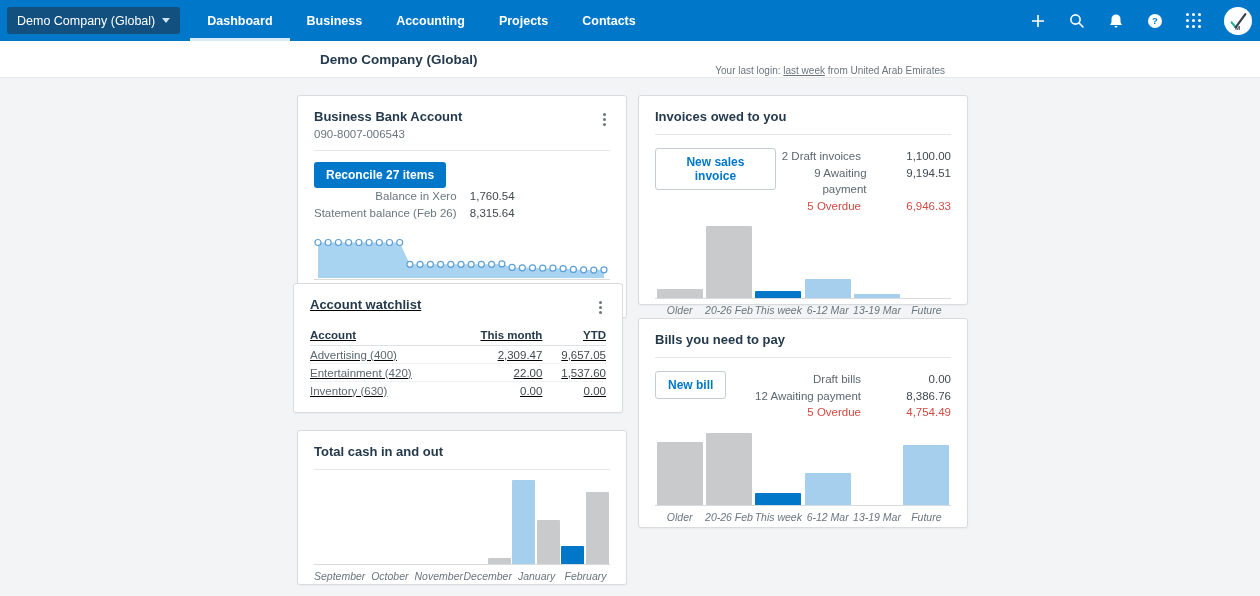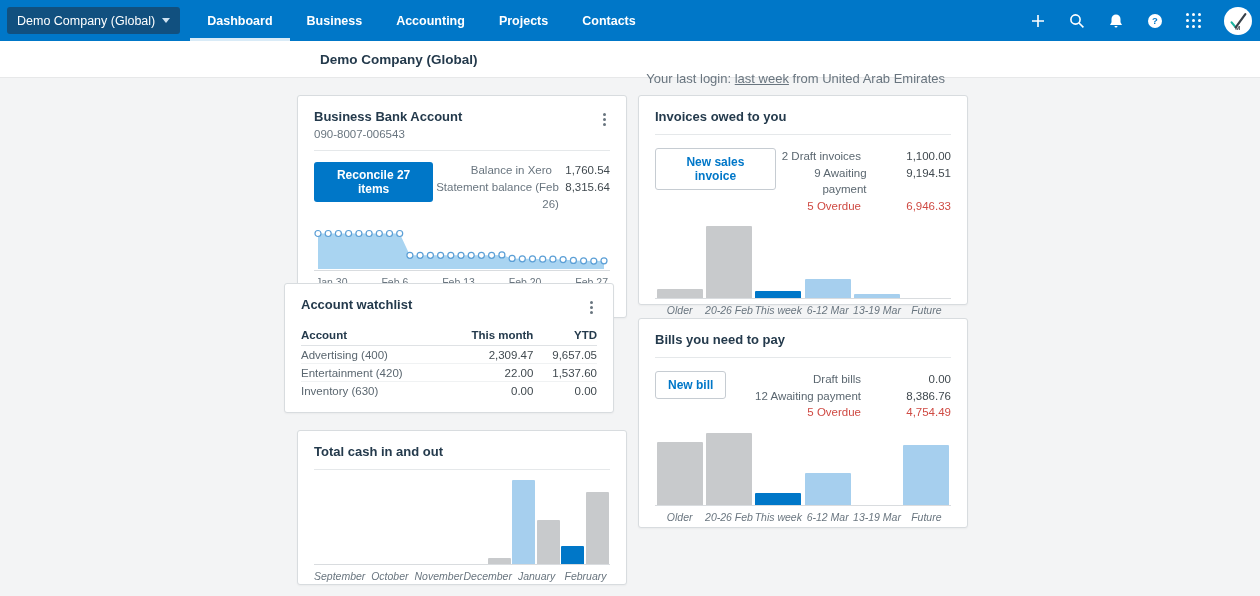--- a/index.html
+++ b/index.html
@@ -17,46 +17,46 @@
   .nav-right { position:absolute; right:8px; top:0; height:41px; display:flex; align-items:center; gap:21px; }
   .nav-ico { width:18px; height:18px; display:flex; align-items:center; justify-content:center; cursor:pointer; }
   .nav-ico svg { display:block; }
   .grid-dots { display:grid; grid-template-columns:repeat(3,4px); grid-template-rows:repeat(3,4px); gap:2px; }
   .grid-dots i { width:3px; height:3px; background:#fff; border-radius:50%; }
   .avatar { width:28px; height:28px; border-radius:50%; background:#fff; display:flex; align-items:center; justify-content:center; cursor:pointer; }
 
   
   .band { position:absolute; top:41px; left:0; width:1260px; height:37px; background:#fff; border-bottom:1px solid #e7e8e9; }
   .page-title { position:absolute; left:320px; top:11px; font-size:13.5px; font-weight:bold; color:#243a4c; }
-  .last-login { position:absolute; right:315px; top:30px; font-size:13px; color:#69757f; }
+  .last-login { position:absolute; right:315px; top:24px; font-size:10px; color:#69757f; }
   .last-login a { color:#69757f; text-decoration:underline; cursor:pointer; }
 
   
   .card { position:absolute; width:330px; background:#fff; border:1px solid #d8dcdf; border-radius:3px;
     box-shadow:0 1px 2px rgba(0,0,0,.04); padding:13px 16px; }
   .card-head { display:flex; justify-content:space-between; align-items:flex-start; }
   .card-title { font-size:13px; font-weight:bold; color:#243a4c; }
   .kebab { padding:2px 4px; cursor:pointer; }
   .kebab i { display:block; width:3px; height:3px; border-radius:50%; background:#69757f; margin:2px 0; }
   .divider { border:none; border-top:1px solid #e5e8ea; margin:10px 0 0 0; }
 
   #card-bank { left:297px; top:95px; height:223px; }
   .acct-num { font-size:11.5px; color:#69757f; margin-top:4px; }
-  .bank-mid { display:flex; justify-content:space-between; align-items:flex-start; margin-top:11px; }
+  .bank-mid { display:flex; justify-content:space-between; align-items:flex-start; margin-top:11px;flex-direction:column; }
   .btn-primary { background:#0077c8; border:none; color:#fff; font-weight:bold; font-size:12px; padding:6px 12px;
     border-radius:3px; cursor:pointer; font-family:inherit; }
   .balances { font-size:11.5px; }
   .bal-row { display:flex; justify-content:flex-end; line-height:17px; }
   .bal-label { color:#69757f; text-align:right; }
   .bal-value { color:#40494f; width:58px; text-align:right; }
   .area-wrap { margin-top:8px; }
   .area-chart { width:100%; height:50px; border-bottom:1px solid #d9dcdf; }
   .axis-row { display:flex; justify-content:space-between; font-size:10.5px; color:#69757f; margin-top:5px; padding:0 2px; }
 
-  #card-watchlist { left:284px; top:283px; height:130px; }
+  #card-watchlist { left:293px; top:283px; height:130px;text-decoration:underline; }
   .wl-table { width:100%; font-size:11.5px; margin-top:8px; border-collapse:collapse; }
   .wl-table th { font-weight:bold; color:#243a4c; text-align:right; padding:3px 0 4px 0; border-bottom:1px solid #dfe2e5; }
   .wl-table th:first-child { text-align:left; }
   .wl-table td { color:#5b6770; text-align:right; padding:2.5px 0; border-bottom:1px solid #f0f2f3; }
   .wl-table tr:last-child td { border-bottom:none; }
   .wl-table td:first-child { text-align:left; }
   .wl-table td.num { color:#40494f; }
 
   #card-cash { left:297px; top:430px; height:155px; }
 

